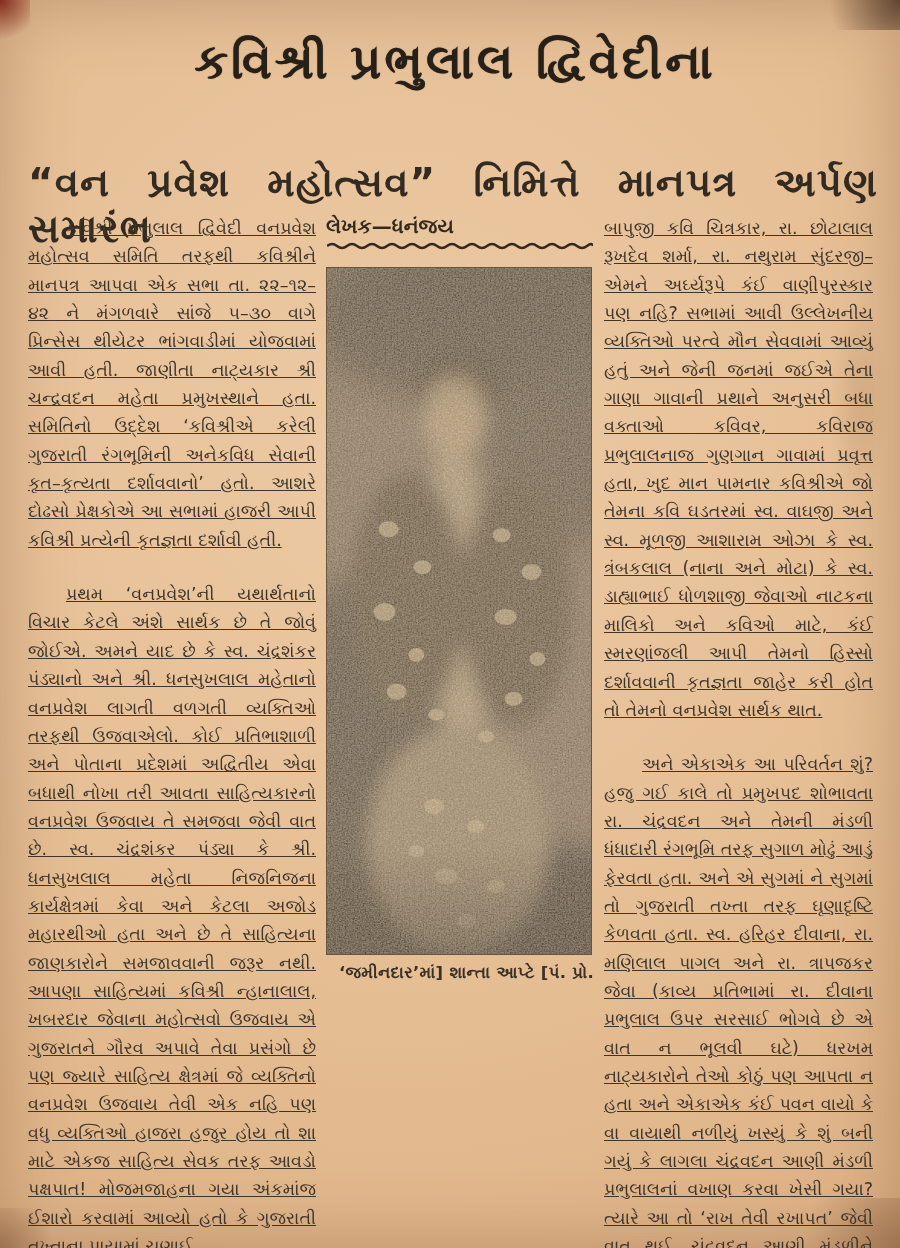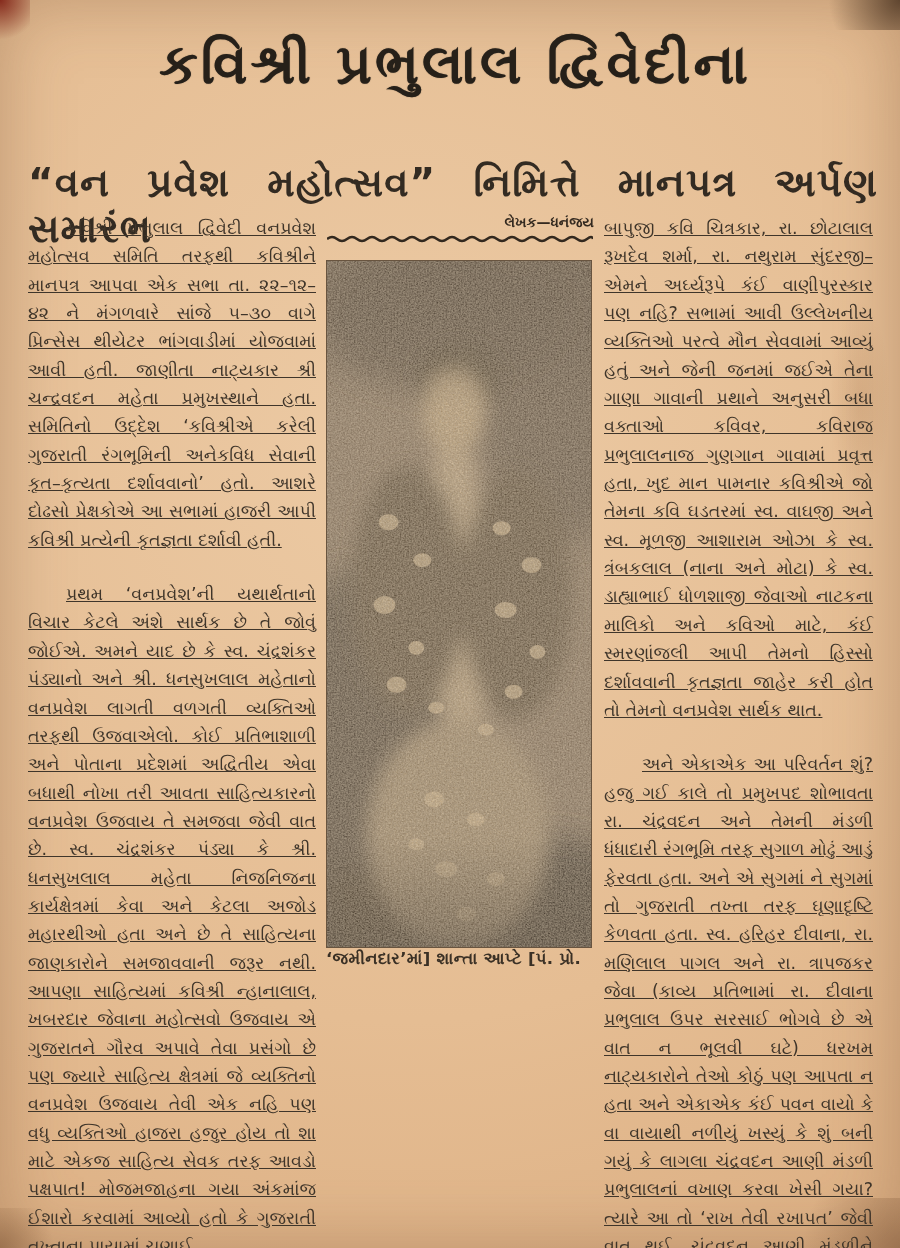--- a/index.html
+++ b/index.html
@@ -17,21 +17,21 @@
     background:radial-gradient(circle at 100% 0, rgba(70,48,30,.8), rgba(70,48,30,0) 75%);}
   .stain-bl{bottom:0;left:0;width:60px;height:40px;
     background:radial-gradient(circle at 0 100%, rgba(110,70,40,.45), rgba(110,70,40,0) 75%);}
   .stain-br{bottom:0;right:0;width:120px;height:50px;
     background:radial-gradient(circle at 100% 100%, rgba(100,62,35,.4), rgba(100,62,35,0) 75%);}
   .stain-mid{top:300px;right:10px;width:60px;height:200px;
     background:radial-gradient(closest-side, rgba(150,100,60,.18), rgba(150,100,60,0));}
 
   .headline{
     position:absolute;top:36px;left:30px;right:20px;margin:0;
-    font-size:55px;line-height:1.05;font-weight:700;text-align:center;
+    font-size:48px;line-height:1.05;font-weight:700;text-align:center;
     letter-spacing:3px;color:#262019;
     text-shadow:0 0 1px rgba(38,32,25,.6);
   }
   .subheadline{
     position:absolute;top:160px;left:28px;right:22px;margin:0;
     font-size:39px;font-weight:700;color:#332b22;
     text-align:justify;text-align-last:justify;letter-spacing:1px;
   }
   .columns{
     position:absolute;top:214px;left:28px;width:845px;
@@ -39,31 +39,31 @@
   }
   .para{
     margin:0 0 0 0;font-size:17.5px;line-height:1.62;text-align:justify;
     color:#3f352a;
     text-decoration:underline;
   }
   .para + .para{margin-top:26px;}
   .indent{text-indent:38px;}
 
   .byline{
-    text-align:right;font-weight:700;font-size:14px;color:#33291f;margin-top:0;
+    text-align:left;font-weight:700;font-size:20px;color:#33291f;margin-top:0;
   }
   .wavy{display:block;margin:3px auto 16px auto;}
   .photo{
     margin:14px 0 0 0;padding:0;width:266px;height:688px;
     border:1px solid rgba(72,52,32,.45);
     background:#84705a;box-sizing:border-box;position:relative;overflow:hidden;
   }
   .photo svg{display:block;width:100%;height:100%;}
   .caption{
-    margin-top:1px;text-align:left;font-size:16.5px;font-weight:700;
+    margin-top:8px;text-align:right;font-size:16.5px;font-weight:700;
     color:#3a3025;letter-spacing:.3px;white-space:nowrap;
   }
 </style>
 </head>
 <body>
 
 <div class="page">
 
   <div class="stain stain-tl"></div>
   <div class="stain stain-tr"></div>

